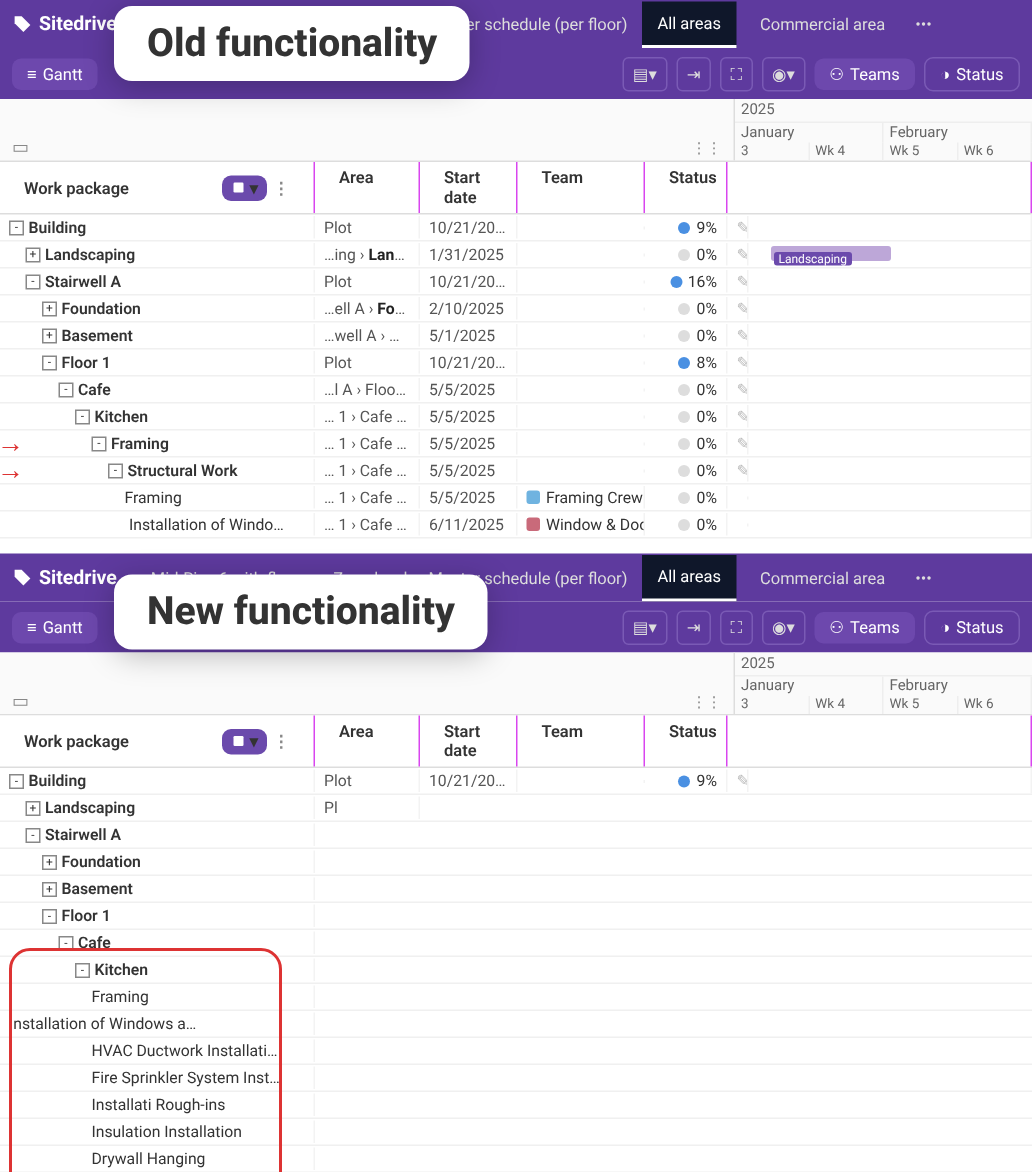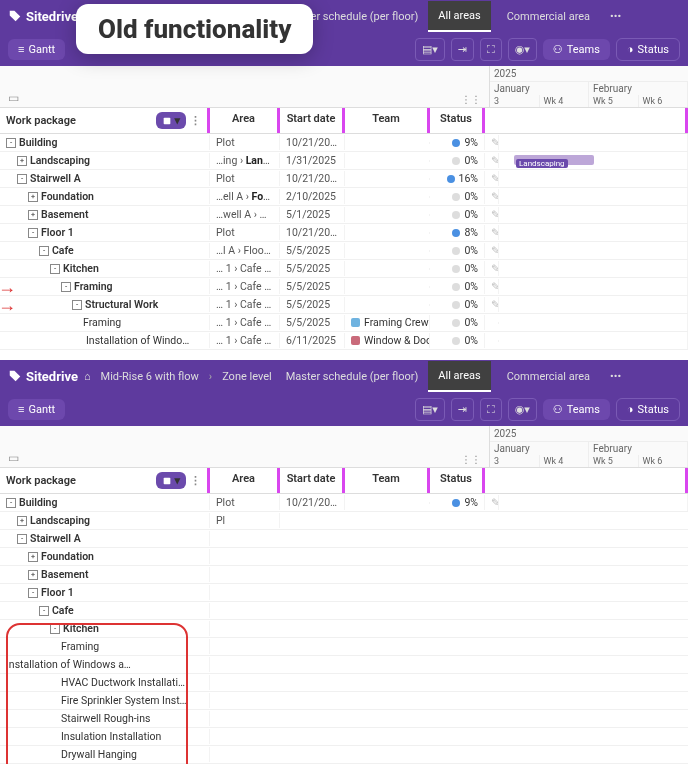--- a/index.html
+++ b/index.html
@@ -4,37 +4,37 @@
 <style>
   * { box-sizing: border-box; margin: 0; padding: 0; font-family: -apple-system, BlinkMacSystemFont, "Segoe UI", Roboto, sans-serif; }
   body { width: 688px; background: #fff; font-size: 11px; color: #333; }
   .section { position: relative; }
   .label-bubble { position: absolute; background: #fff; border-radius: 12px; box-shadow: 0 4px 20px rgba(0,0,0,0.25); padding: 10px 22px; font-weight: 800; font-size: 26px; z-index: 50; }
   .topbar { background: #5e3a9e; color: #fff; display: flex; align-items: center; height: 32px; padding: 0 8px; gap: 6px; font-size: 11px; white-space: nowrap; overflow: hidden; }
   .logo { display: flex; align-items: center; gap: 4px; font-weight: 700; font-size: 13px; }
   .logo svg { flex-shrink: 0; }
   .breadcrumb-item { color: #ddd; padding: 0 4px; cursor: pointer; }
   .breadcrumb-item.tab { padding: 8px 10px; }
-  .breadcrumb-item.active { background: #404040; border-bottom: 2px solid #fff; color:#fff; }
+  .breadcrumb-item.active { background: #0f172a; border-bottom: 2px solid #fff; color:#fff; }
   .chev { color: #aaa; }
   .home-icon { color:#ddd; }
   .btnbar { background: #5e3a9e; display: flex; align-items: center; height: 34px; padding: 0 8px; gap: 6px; overflow:hidden;}
   .pill { background: #6d48ad; color: #fff; border-radius: 6px; padding: 4px 10px; display: inline-flex; align-items: center; gap: 4px; font-size: 11px; cursor:pointer; }
   .iconbtn { color: #ddd; padding: 4px 6px; border-radius:4px; display:inline-flex; align-items:center; cursor:pointer; border:1px solid #7a5ab5;}
   .spacer { flex: 1; }
   .timeline-head { display:flex; border-bottom:1px solid #ddd; background:#fafafa; font-size:10px; color:#666;}
   .tl-left { width: 490px; border-right:1px solid #ddd; display:flex; align-items:flex-end; padding:2px 8px; justify-content:space-between;}
   .tl-right { flex:1; }
   .tl-year { padding:2px 4px; border-bottom:1px solid #eee;}
   .tl-months { display:flex; }
   .tl-month { flex:1; padding:1px 4px; border-right:1px solid #eee;}
   .tl-weeks { display:flex; font-size:9px;}
   .tl-week { flex:1; padding:1px 4px; border-right:1px solid #eee;}
   .colhead { display:flex; font-weight:600; font-size:11px; border-bottom:1px solid #ddd; background:#fff;}
-  .colhead > div { padding:4px 6px; border-right:3px solid #d946ef;text-align:center;}
+  .colhead > div { padding:4px 16px; border-right:1px solid #d946ef;}
   .c-wp { width:210px; display:flex; align-items:center; justify-content:space-between;}
   .c-area { width:70px; }
   .c-date { width:65px; }
   .c-team { width:85px; }
   .c-stat { width:55px; text-align:right;}
   .c-gantt { flex:1; }
   .row { display:flex; border-bottom:1px solid #f0f0f0; font-size:10.5px; height:18px; align-items:center;}
   .row > div { padding:1px 6px; border-right:1px solid #f3f3f3; overflow:hidden; white-space:nowrap; text-overflow:ellipsis;}
   .wp-cell { width:210px; display:flex; align-items:center; gap:3px;}
   .toggle { width:10px; height:10px; border:1px solid #888; display:inline-flex; align-items:center; justify-content:center; font-size:8px; line-height:1; cursor:pointer; flex-shrink:0;}
@@ -343,20 +343,21 @@
     <span class="pill">≡ <span>Gantt</span></span>
     <span class="spacer"></span>
     <span class="iconbtn">▤▾</span>
     <span class="iconbtn">⇥</span>
     <span class="iconbtn">⛶</span>
     <span class="iconbtn">◉▾</span>
     <span class="pill">⚇ <span>Teams</span></span>
     <span class="pill" style="background:transparent;border:1px solid #7a5ab5">◑ <span>Status</span></span>
   </div>
 
+  <div class="label-bubble" style="top:14px; left:76px;">New functionality</div>
 
   <div class="timeline-head">
     <div class="tl-left">
       <span style="font-size:12px;color:#888;">▭</span>
       <span style="color:#888;">⋮⋮</span>
     </div>
     <div class="tl-right">
       <div class="tl-year">2025</div>
       <div class="tl-months">
         <div class="tl-month">January</div>
@@ -462,21 +463,21 @@
           <span>HVAC Ductwork Installati…</span>
         </div>
       </div>
       <div class="row">
         <div class="wp-cell" style="padding-left: 61px;">
           <span>Fire Sprinkler System Inst…</span>
         </div>
       </div>
       <div class="row">
         <div class="wp-cell" style="padding-left: 61px;">
-          <span>Stairwell Rough-ins</span>
+          <span>Installati Rough-ins</span>
         </div>
       </div>
       <div class="row">
         <div class="wp-cell" style="padding-left: 61px;">
           <span>Insulation Installation</span>
         </div>
       </div>
       <div class="row">
         <div class="wp-cell" style="padding-left: 61px;">
           <span>Drywall Hanging</span>

